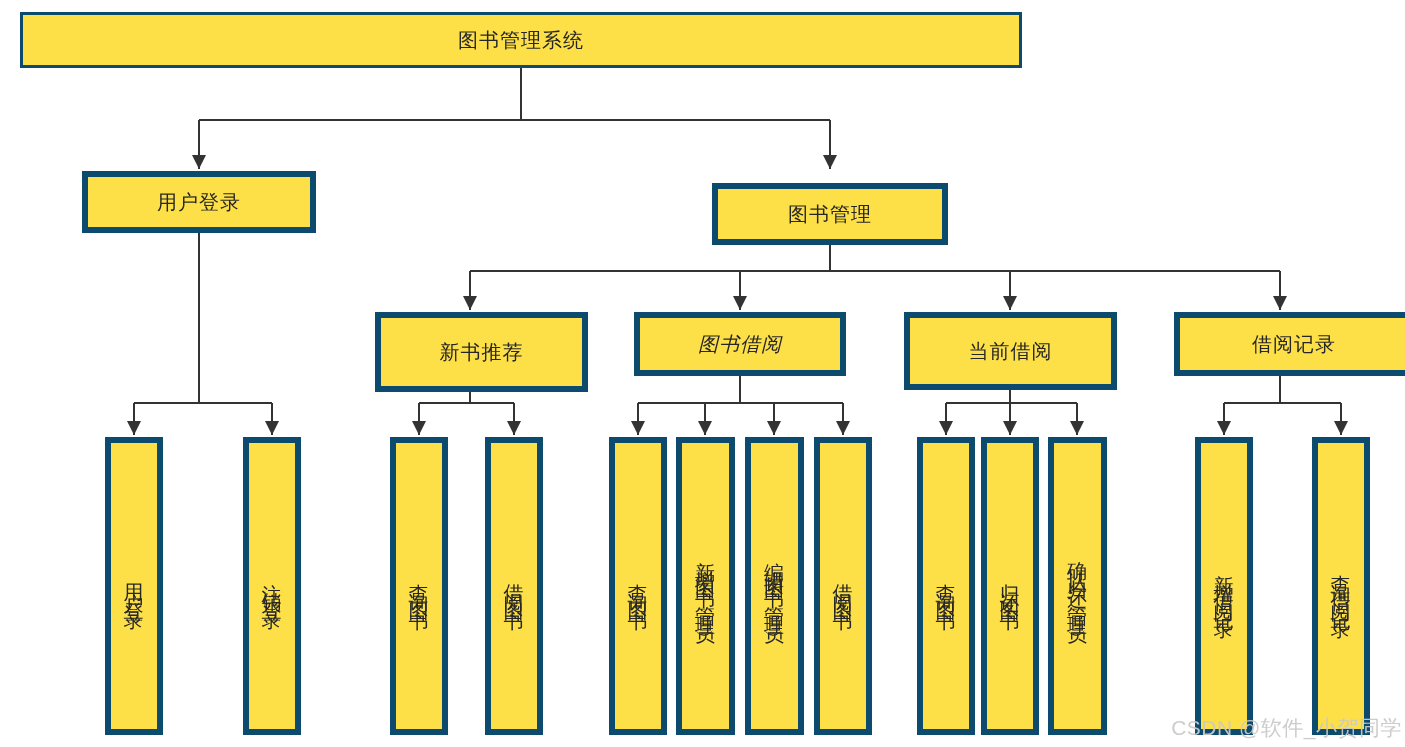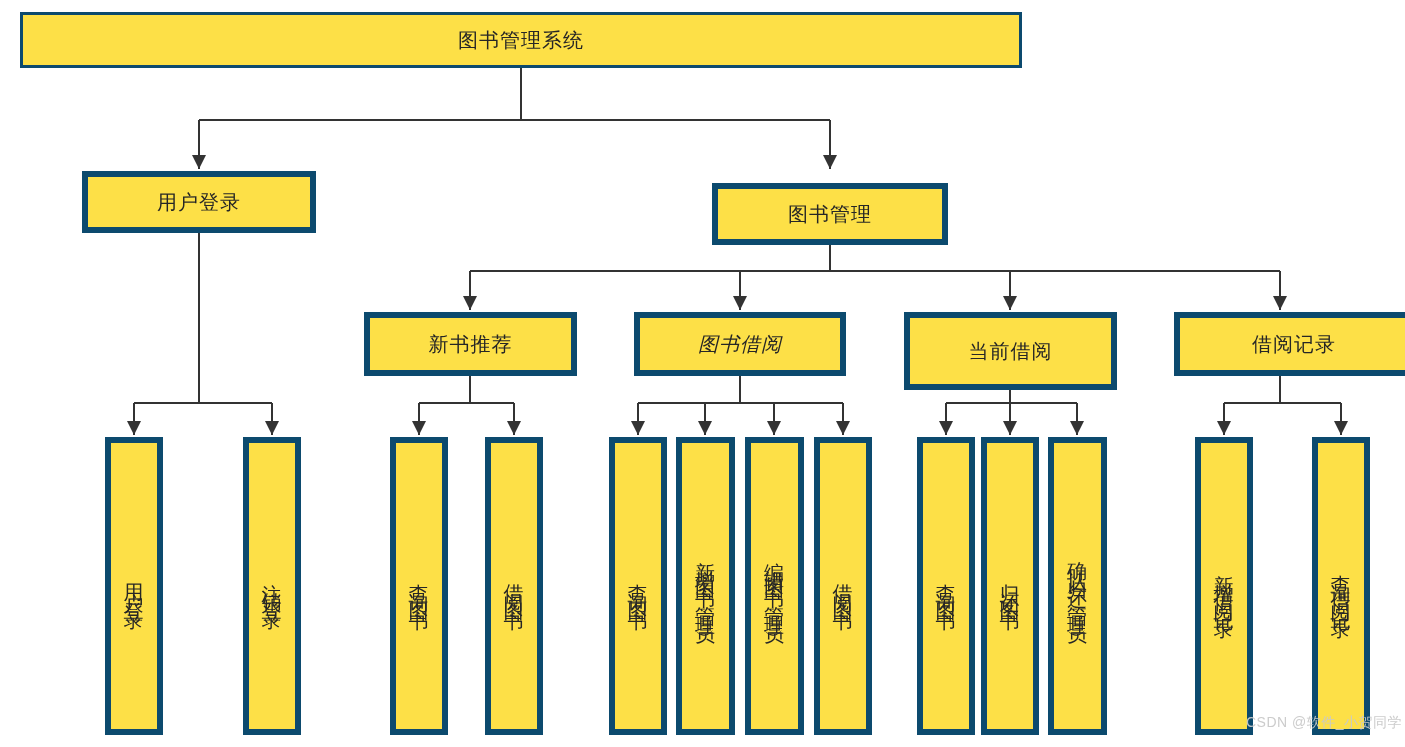--- a/index.html
+++ b/index.html
@@ -40,21 +40,21 @@
     text-orientation: mixed;
     letter-spacing: 9px;
     line-height: 1;
     white-space: nowrap;
   }
   .watermark {
     position: absolute;
     right: 3px;
     top: 714px;
     z-index: 3;
-    font-size: 14px;
+    font-size: 21px;
     color: rgba(201, 201, 201, 0.95);
     letter-spacing: 0.5px;
     white-space: nowrap;
   }
 </style>
 </head>
 <body>
 
 <div class="canvas">
 
@@ -99,21 +99,21 @@
       <path d="M1224 403 V435" marker-end="url(#arrow)"></path>
       <path d="M1341 403 V435" marker-end="url(#arrow)"></path>
     </g>
   </svg>
 
   <div class="node root" style="left:20px; top:12px; width:1002px; height:56px;">图书管理系统</div>
 
   <div class="node" style="left:82px; top:171px; width:234px; height:62px;">用户登录</div>
   <div class="node" style="left:712px; top:171px; width:236px; height:62px;margin-top:12px;">图书管理</div>
 
-  <div class="node" style="left:364px; top:312px; width:213px; height:64px;">新书推荐</div>
+  <div class="node" style="left:375px; top:312px; width:213px; height:80px;">新书推荐</div>
   <div class="node" style="left:634px; top:312px; width:212px; height:64px;font-style:italic;">图书借阅</div>
   <div class="node" style="left:904px; top:312px; width:213px; height:78px;">当前借阅</div>
   <div class="node" style="left:1174px; top:312px; width:240px; height:64px;">借阅记录</div>
 
   <div class="node" style="left:105px; top:437px; width:58px; height:298px;">
     <span class="leaf-label">用户登录</span>
   </div>
   <div class="node" style="left:243px; top:437px; width:58px; height:298px;">
     <span class="leaf-label">注销登录</span>
   </div>

